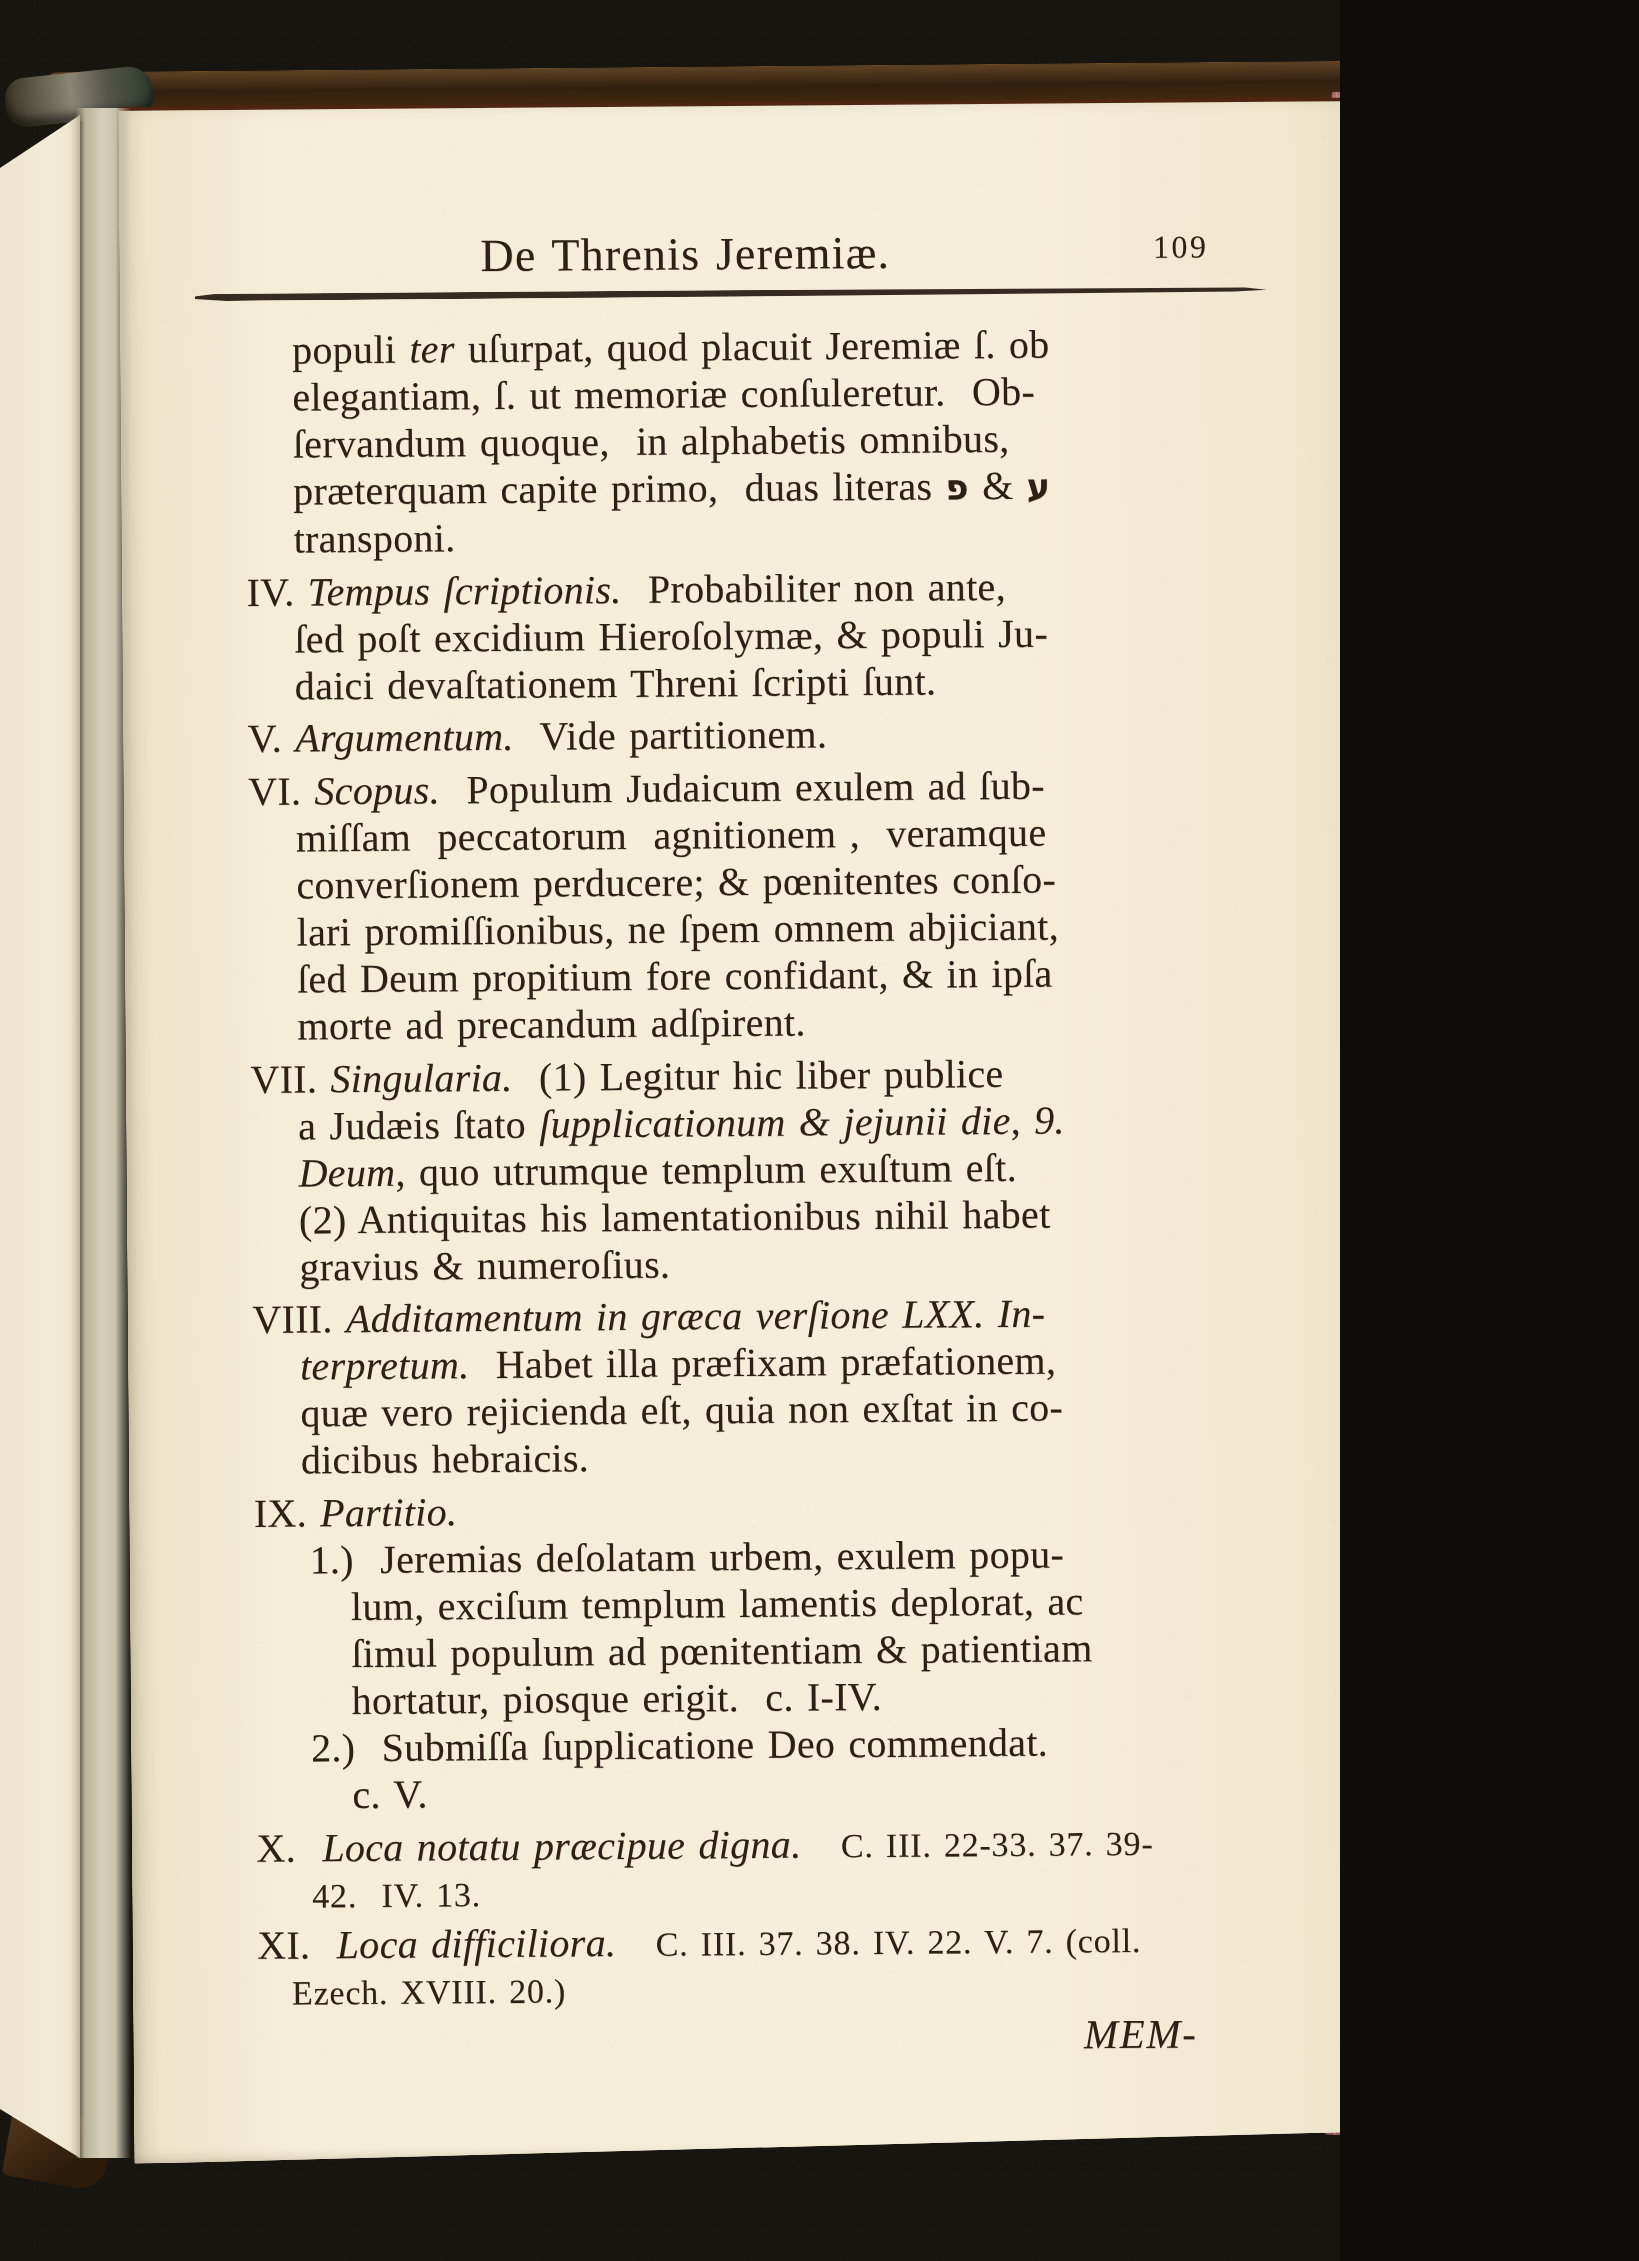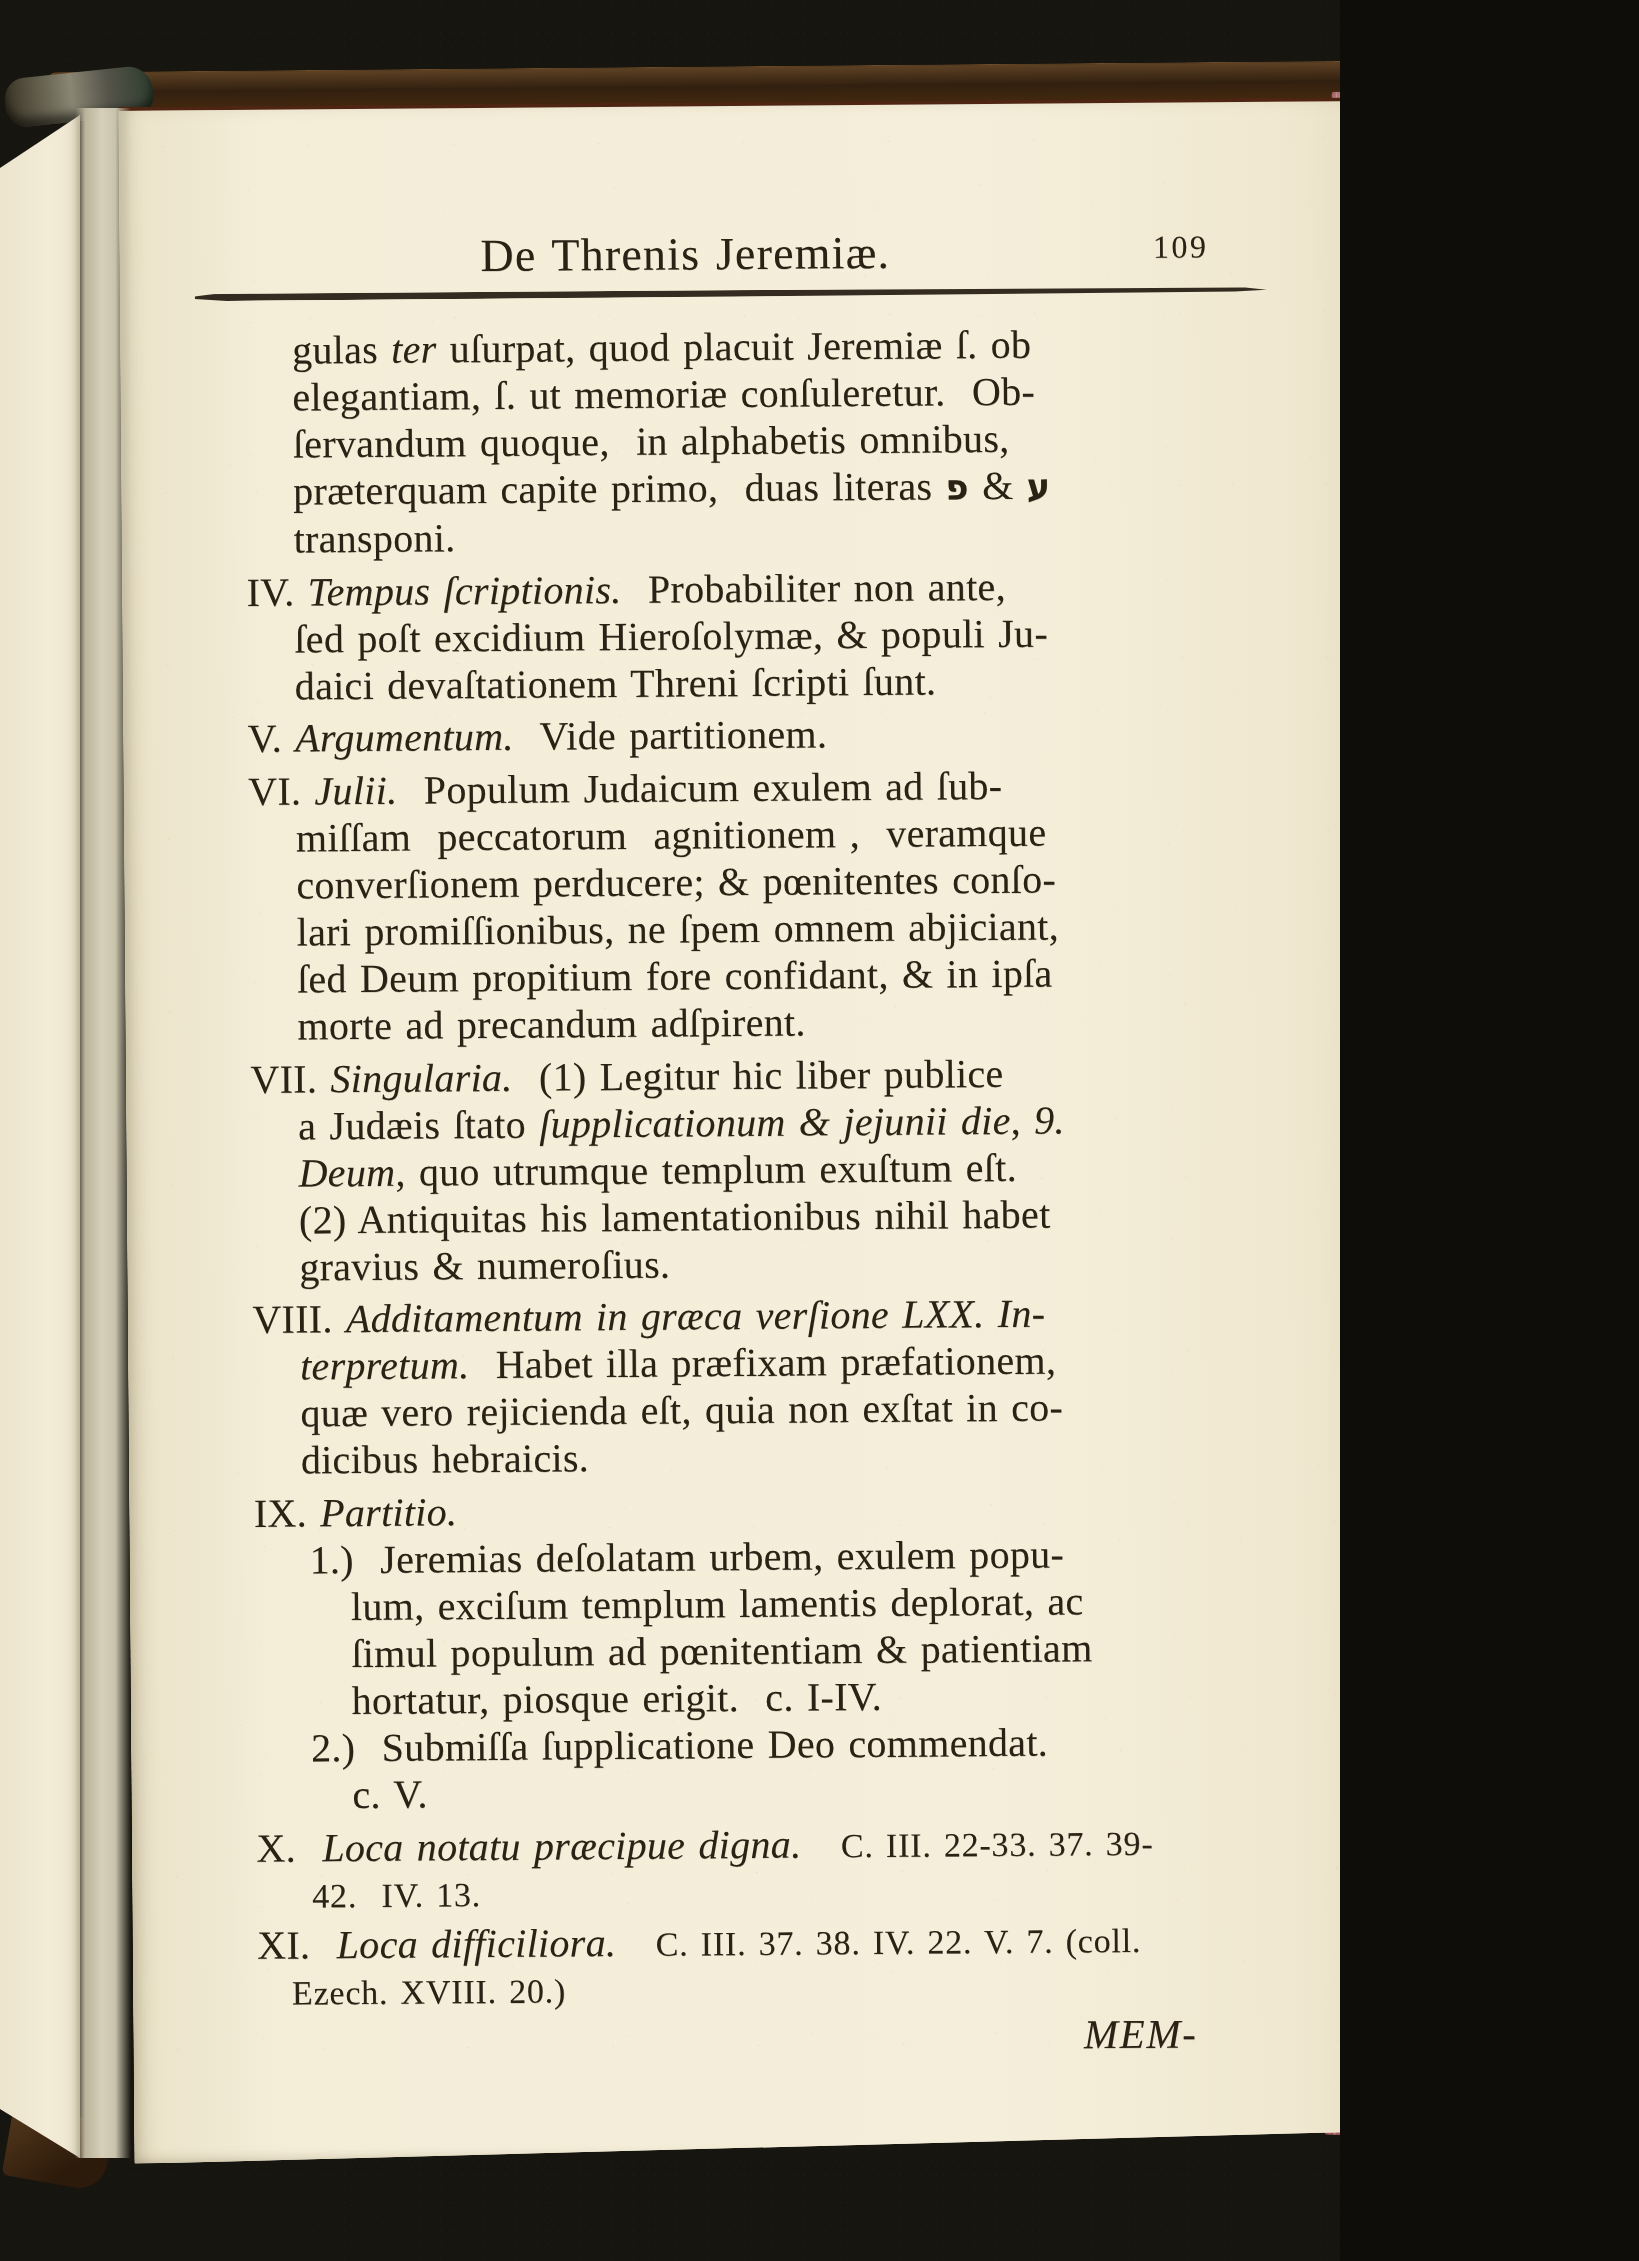--- a/index.html
+++ b/index.html
@@ -106,30 +106,30 @@
   <div class="fore-edge"></div>
   <div class="left-page"></div>
   <div class="main-page">
     <div class="text-layer">
       <div class="header-row">
         <div class="running-title">De Threnis Jeremiæ.</div>
         <div class="page-num">109</div>
       </div>
       <div class="head-rule"></div>
       <div class="text-body">
-          <div class="tline cont"><span class="seg-r">gulas </span><span class="seg-i">ter</span><span class="seg-r"> uſurpat, quod placuit Jeremiæ ſ. ob</span></div>
+          <div class="tline cont"><span class="seg-r">populi </span><span class="seg-i">ter</span><span class="seg-r"> uſurpat, quod placuit Jeremiæ ſ. ob</span></div>
           <div class="tline cont"><span class="seg-r">elegantiam, ſ. ut memoriæ conſuleretur.&nbsp; Ob-</span></div>
           <div class="tline cont"><span class="seg-r">ſervandum quoque,&nbsp; in alphabetis omnibus,</span></div>
           <div class="tline cont"><span class="seg-r">præterquam capite primo,&nbsp; duas literas </span><span class="seg-h">ע</span><span class="seg-r"> &amp; </span><span class="seg-h">פ</span></div>
           <div class="tline cont"><span class="seg-r">transponi.</span></div>
           <div class="tline item gap"><span class="seg-r">IV. </span><span class="seg-i">Tempus ſcriptionis.</span><span class="seg-r">&nbsp; Probabiliter non ante,</span></div>
           <div class="tline body"><span class="seg-r">ſed poſt excidium Hieroſolymæ, &amp; populi Ju-</span></div>
           <div class="tline body"><span class="seg-r">daici devaſtationem Threni ſcripti ſunt.</span></div>
           <div class="tline item gap"><span class="seg-r">V. </span><span class="seg-i">Argumentum.</span><span class="seg-r">&nbsp; Vide partitionem.</span></div>
-          <div class="tline item gap"><span class="seg-r">VI. </span><span class="seg-i">Julii.</span><span class="seg-r">&nbsp; Populum Judaicum exulem ad ſub-</span></div>
+          <div class="tline item gap"><span class="seg-r">VI. </span><span class="seg-i">Scopus.</span><span class="seg-r">&nbsp; Populum Judaicum exulem ad ſub-</span></div>
           <div class="tline body"><span class="seg-r">miſſam&nbsp; peccatorum&nbsp; agnitionem ,&nbsp; veramque</span></div>
           <div class="tline body"><span class="seg-r">converſionem perducere; &amp; pœnitentes conſo-</span></div>
           <div class="tline body"><span class="seg-r">lari promiſſionibus, ne ſpem omnem abjiciant,</span></div>
           <div class="tline body"><span class="seg-r">ſed Deum propitium fore confidant, &amp; in ipſa</span></div>
           <div class="tline body"><span class="seg-r">morte ad precandum adſpirent.</span></div>
           <div class="tline item gap"><span class="seg-r">VII. </span><span class="seg-i">Singularia.</span><span class="seg-r">&nbsp; (1) Legitur hic liber publice</span></div>
           <div class="tline body"><span class="seg-r">a Judæis ſtato </span><span class="seg-i">ſupplicationum &amp; jejunii die</span><span class="seg-r">, </span><span class="seg-i">9.</span></div>
           <div class="tline body"><span class="seg-i">Deum</span><span class="seg-r">, quo utrumque templum exuſtum eſt.</span></div>
           <div class="tline body"><span class="seg-r">(2) Antiquitas his lamentationibus nihil habet</span></div>
           <div class="tline body"><span class="seg-r">gravius &amp; numeroſius.</span></div>

